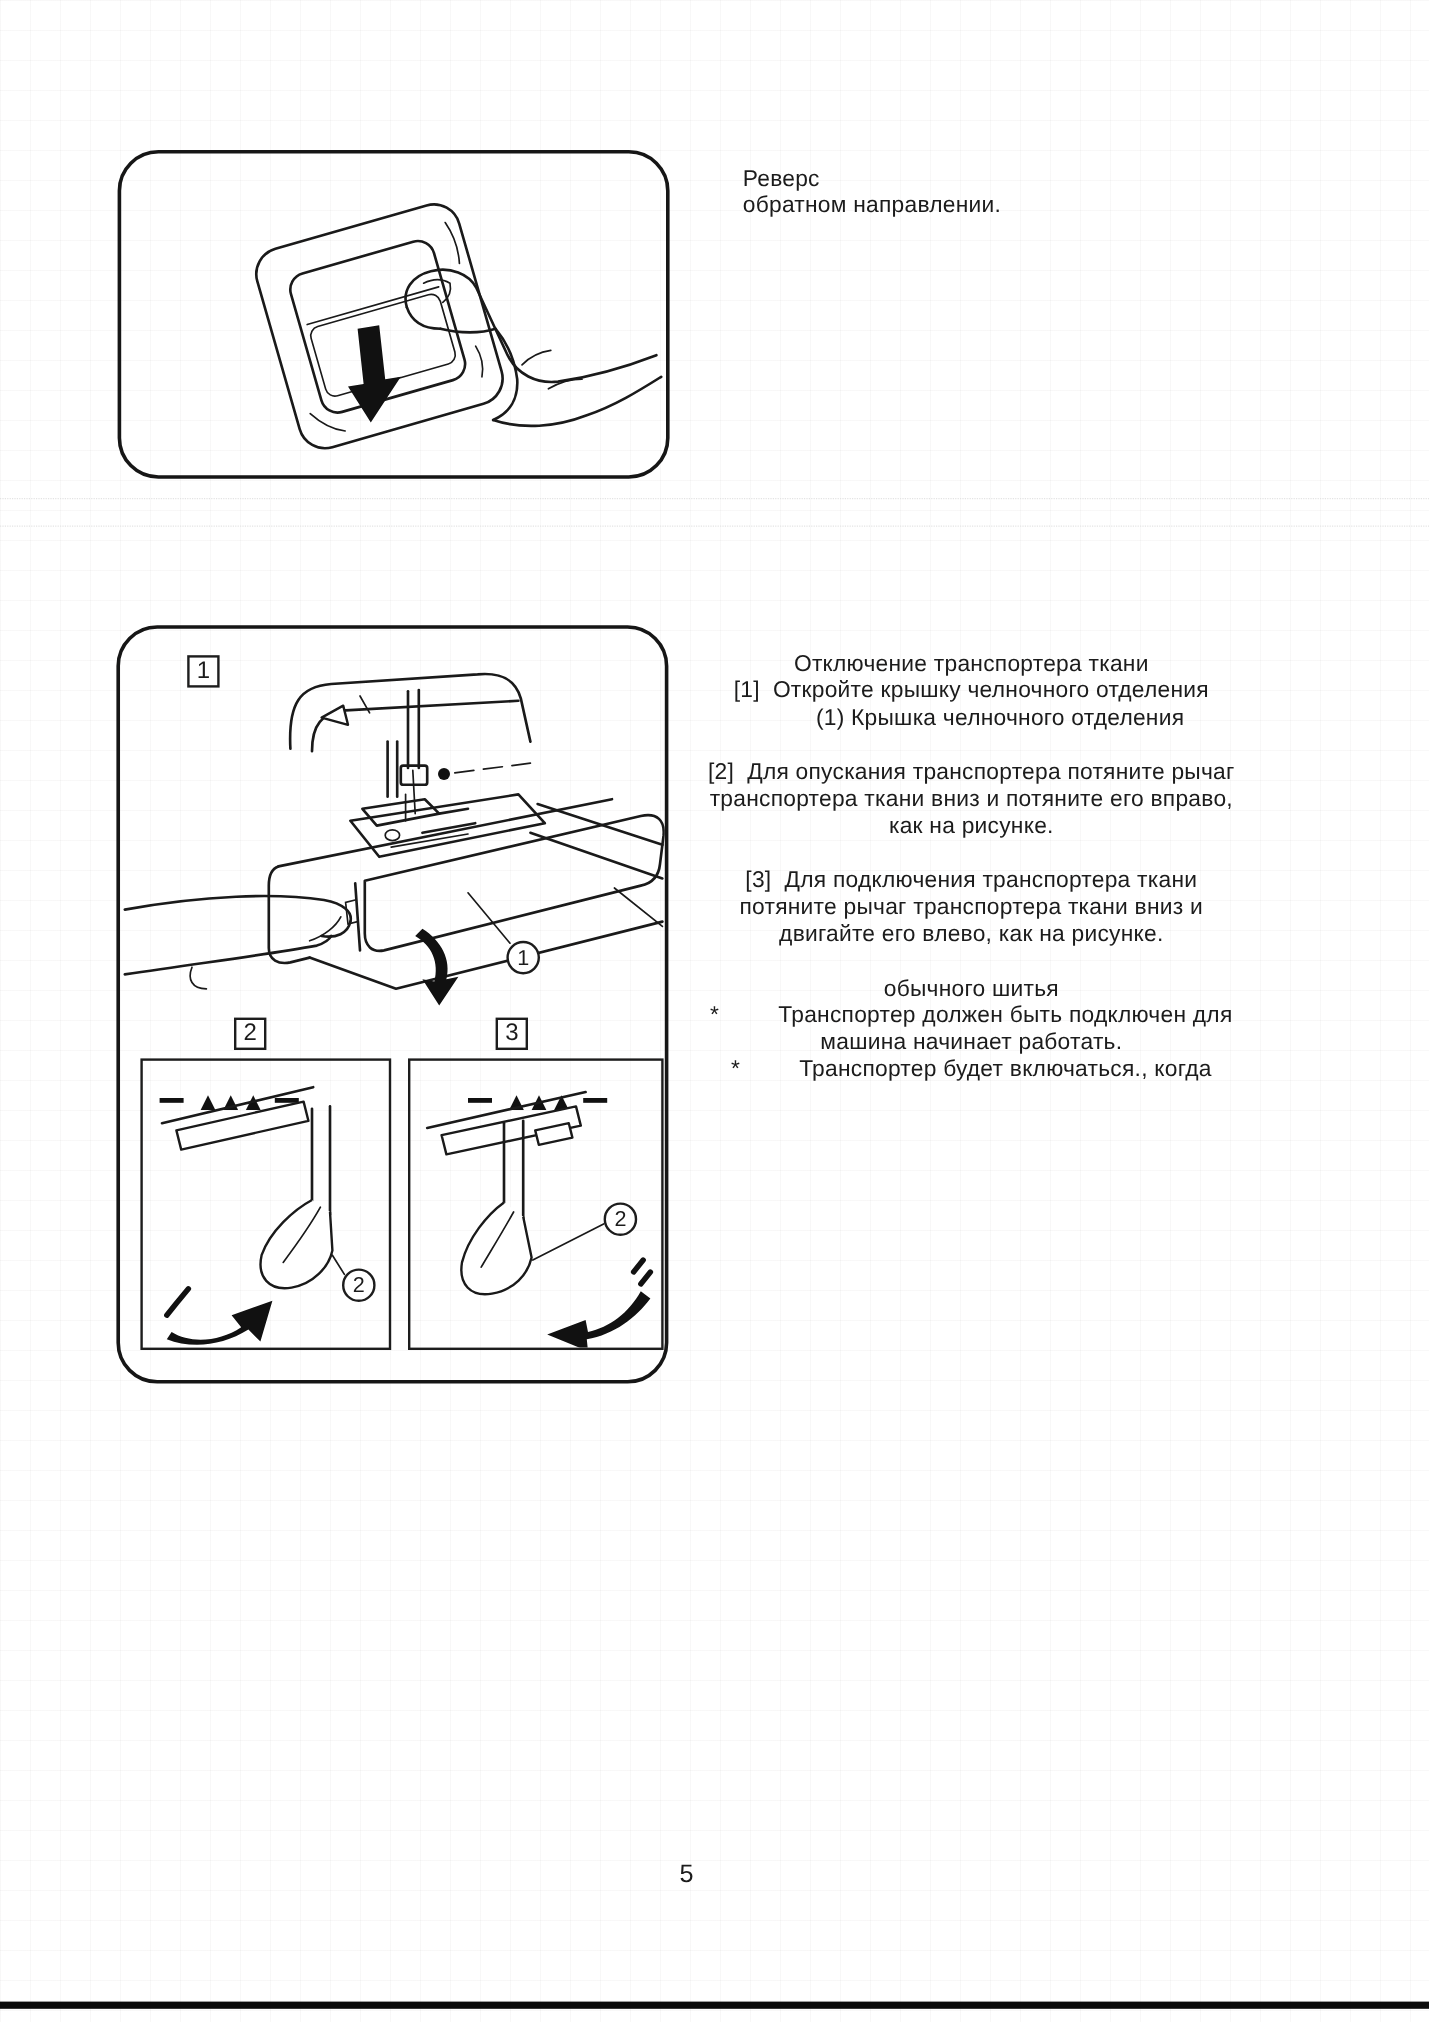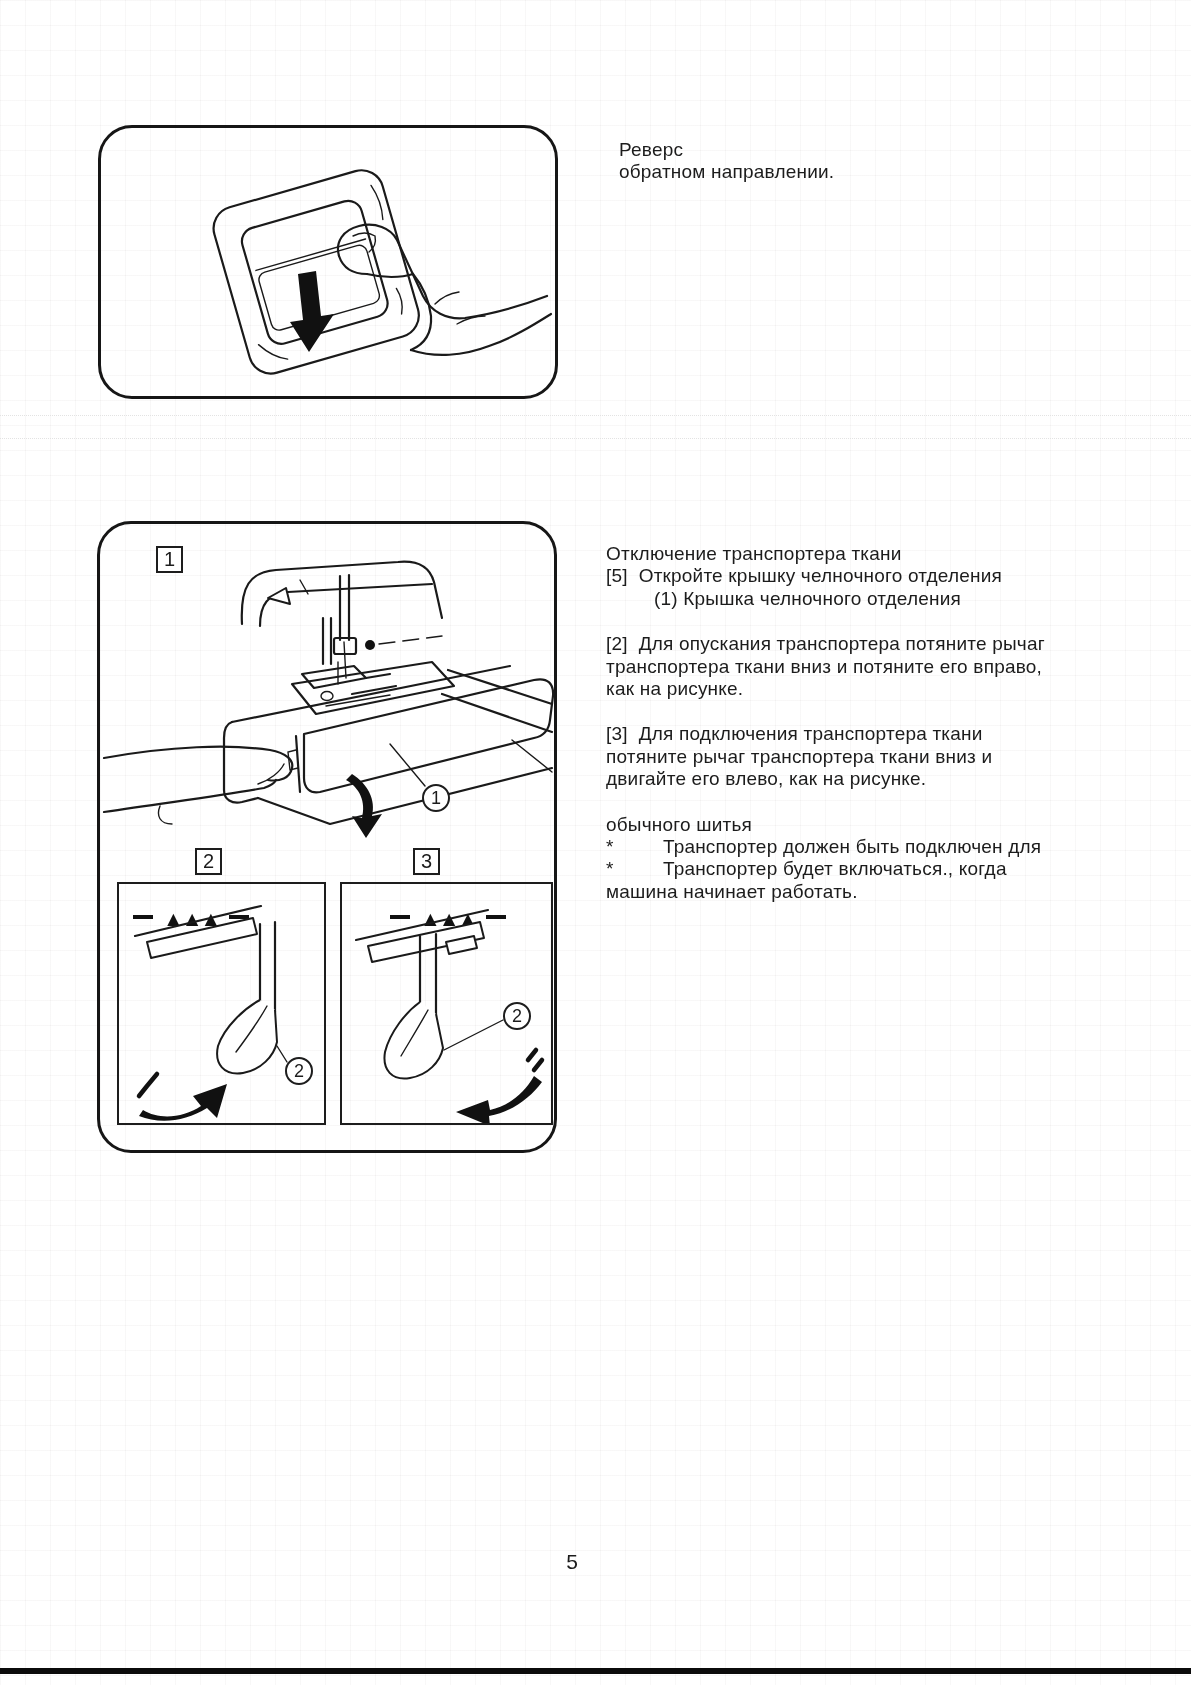--- a/index.html
+++ b/index.html
@@ -55,21 +55,21 @@
     text-align:center;
     background:#fff;
   }
   .text-block { position:absolute; }
   .tline {
     font-size:19px;
     line-height:22.4px;
     letter-spacing:0.2px;
     white-space:pre;
   }
-  .para { margin:0 0 23px 16px; }
+  .para { margin:0 0 23px 0;text-align:center; }
   .indent { padding-left:48px; }
   .feed-mark-row {
     position:absolute;
     top:20px; height:26px;
     display:flex; align-items:center;
   }
   #feed-row-2 { left:14px; }
   #feed-row-3 { left:48px; }
   .feed-dash { width:20px; height:4px; background:#111; }
   .feed-triangles {
@@ -241,35 +241,35 @@
         <path d="M 186,176 L 194,166 M 192,186 L 200,176" stroke="#111" stroke-width="4.5" fill="none" stroke-linecap="round"></path>
       </g>
     </svg>
     <div class="circled-label" style="left:161px; top:118px;">2</div>
   </div>
 </div>
 
 <div class="text-block" style="left:590px; top:543px;">
   <div class="para">
     <div class="tline">Отключение транспортера ткани</div>
-    <div class="tline">[5]  Откройте крышку челночного отделения</div>
+    <div class="tline">[1]  Откройте крышку челночного отделения</div>
     <div class="tline indent">(1) Крышка челночного отделения</div>
   </div>
   <div class="para">
     <div class="tline">[2]  Для опускания транспортера потяните рычаг</div>
     <div class="tline">транспортера ткани вниз и потяните его вправо,</div>
     <div class="tline">как на рисунке.</div>
   </div>
   <div class="para">
     <div class="tline">[3]  Для подключения транспортера ткани</div>
     <div class="tline">потяните рычаг транспортера ткани вниз и</div>
     <div class="tline">двигайте его влево, как на рисунке.</div>
   </div>
   <div class="para">
     <div class="tline">обычного шитья</div>
     <div class="tline">*         Транспортер должен быть подключен для</div>
+    <div class="tline">машина начинает работать.</div>
     <div class="tline">*         Транспортер будет включаться., когда</div>
-    <div class="tline">машина начинает работать.</div>
   </div>
 </div>
 
 <div class="page-number">5</div>
 <div class="bottom-rule"></div>
 
 </body></html>

